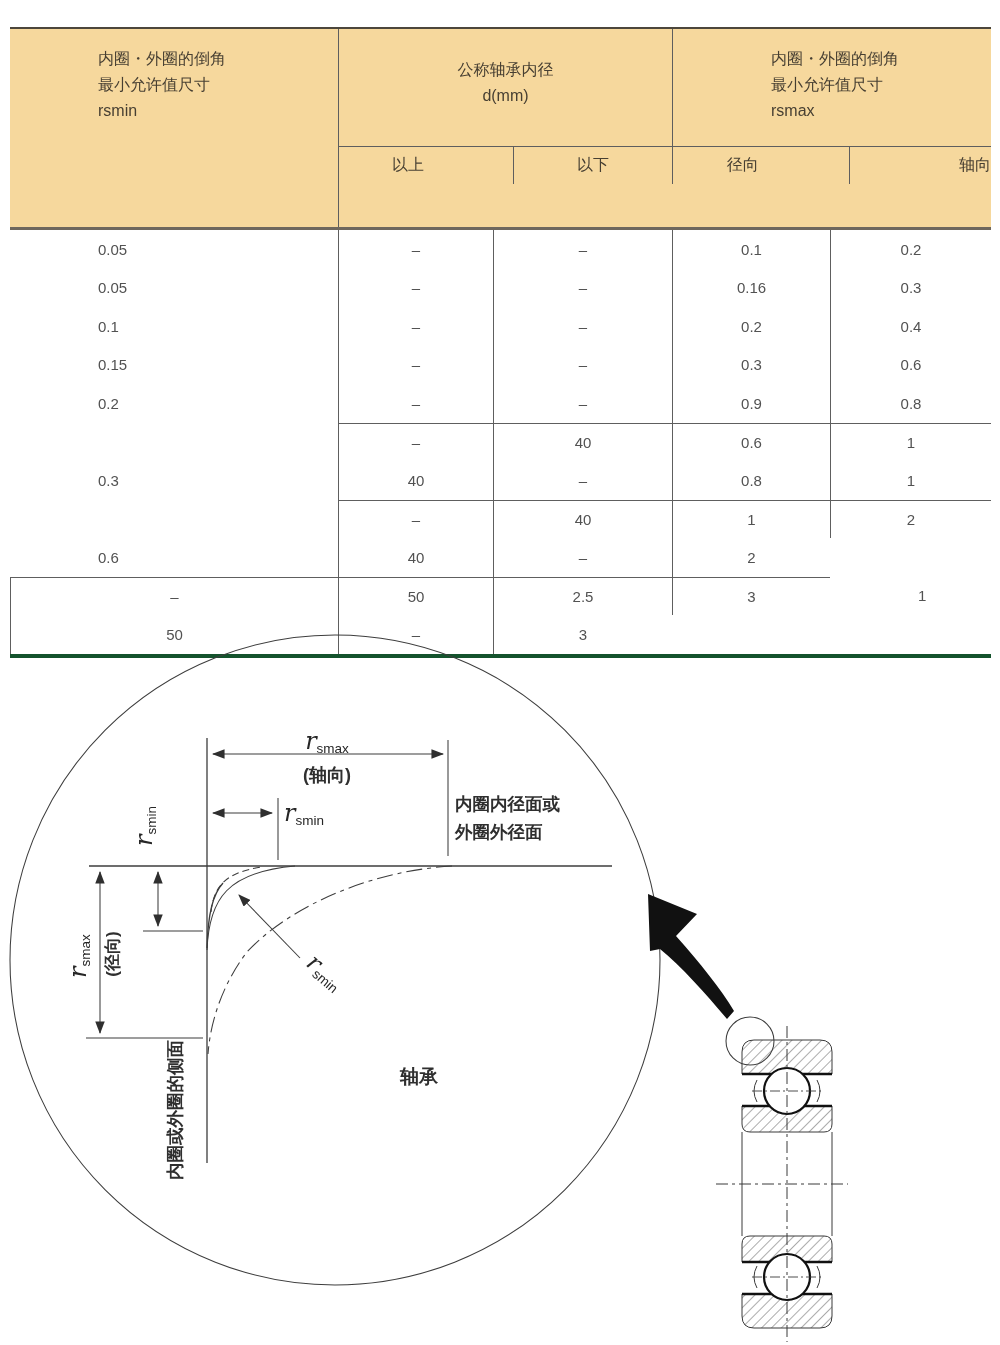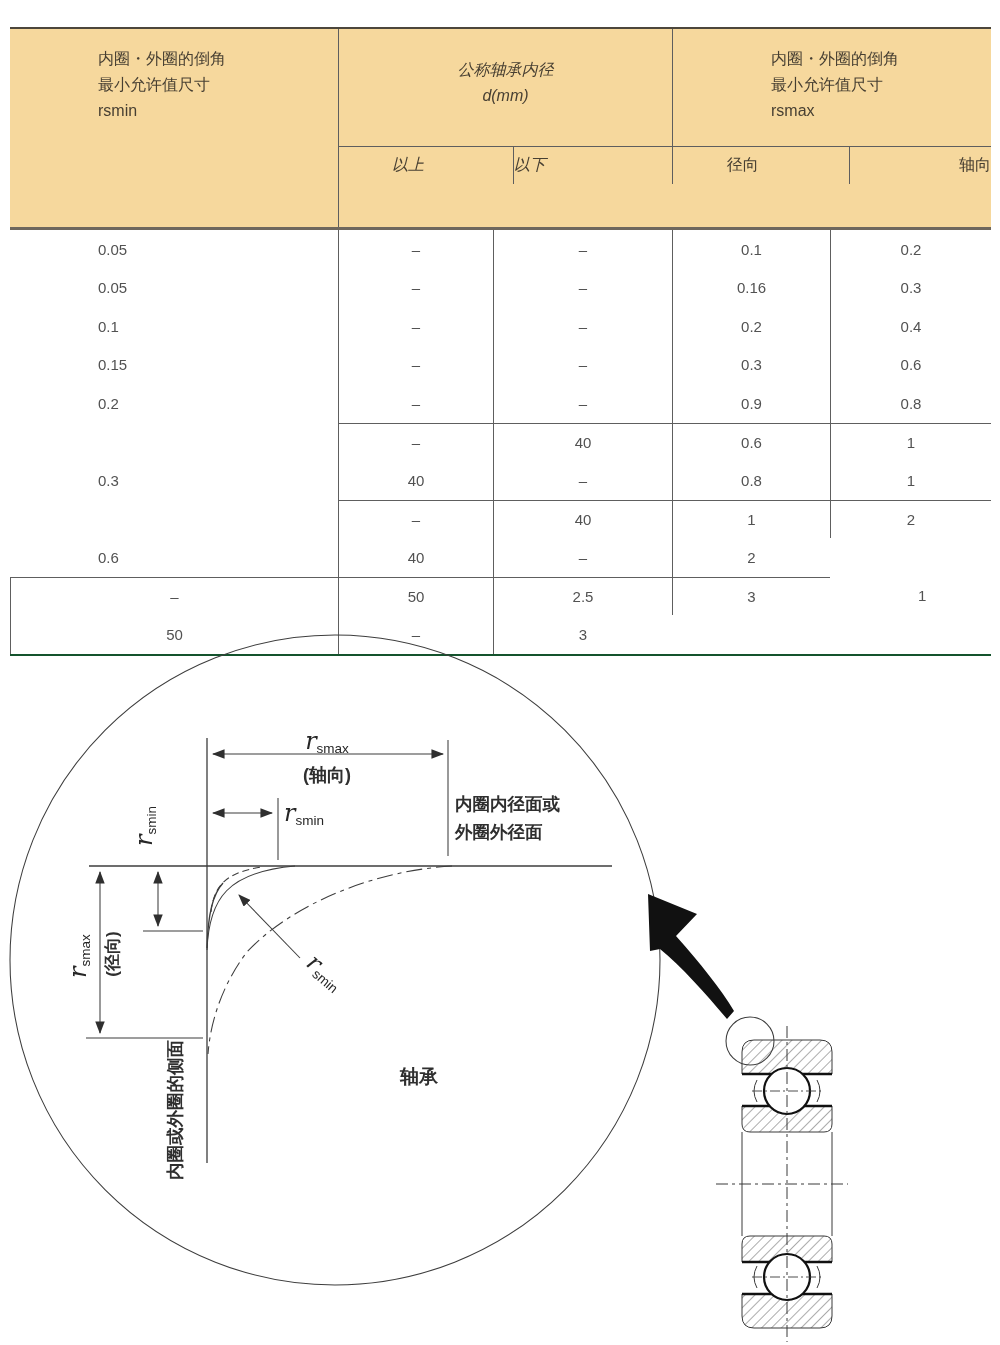--- a/index.html
+++ b/index.html
@@ -3,31 +3,31 @@
 <meta charset="utf-8">
 <style>
   html,body{margin:0;padding:0;background:#ffffff;}
   .page{position:relative;width:1000px;height:1345px;background:#fff;overflow:hidden;
         font-family:"Liberation Sans", sans-serif;color:#4a4a4a;}
   
   .table-wrap{position:absolute;left:10px;top:27px;width:981px;}
   .thead{background:#f6d89d;border-top:2px solid #4c463c;border-bottom:3px solid #6e675d;
          display:flex;color:#473f32;font-size:16px;line-height:26px;}
   .hcol1{width:328px;box-sizing:border-box;padding:17px 0 0 88px;height:155px;}
-  .hcol2{width:334px;box-sizing:border-box;border-left:1px solid #5e5e5e;display:flex;flex-direction:column;height:198px;font-style:italic;}
+  .hcol2{width:334px;box-sizing:border-box;border-left:1px solid #5e5e5e;display:flex;flex-direction:column;height:198px;}
   .hcol3{width:319px;box-sizing:border-box;border-left:1px solid #5e5e5e;display:flex;flex-direction:column;height:155px;}
   .hmain2{height:117px;box-sizing:border-box;text-align:center;padding-top:28px;}
   .hmain3{height:117px;box-sizing:border-box;padding:17px 0 0 98px;}
   .hsub{height:38px;box-sizing:border-box;border-top:1px solid #5e5e5e;display:flex;gap:36px;}
   .hsub .s1{width:155px;box-sizing:border-box;text-align:center;line-height:36px;}
-  .hsub .s2{width:179px;box-sizing:border-box;border-left:1px solid #5e5e5e;line-height:36px;}
+  .hsub .s2{width:179px;box-sizing:border-box;border-left:1px solid #5e5e5e;text-align:center;line-height:36px;}
   .hsub .s3{width:158px;box-sizing:border-box;text-align:center;line-height:36px;}
   .hsub .s4{width:161px;box-sizing:border-box;border-left:1px solid #5e5e5e;text-align:right;line-height:36px;}
   .tbody{display:grid;grid-template-columns:328px 155px 179px 158px 161px;
-         border-bottom:2px solid #14532d;font-size:15px;color:#525252;}
+         border-bottom:4px solid #14532d;font-size:15px;color:#525252;}
   .tbody .cell{box-sizing:border-box;height:38.5px;display:flex;align-items:center;justify-content:center;}
   .tbody .c1{justify-content:flex-start;padding-left:88px;}
   .tbody .c2,.tbody .c3,.tbody .c4,.tbody .c5{border-left:1px solid #5e5e5e;}
   .tbody .sep{border-top:1px solid #5e5e5e;}
   
   .diagram{position:absolute;left:0;top:600px;}
   .dln{stroke:#3d3d3d;stroke-width:1.3;fill:none;}
   .thin{stroke:#3d3d3d;stroke-width:1.05;fill:none;}
   .cjk{font-family:"Liberation Sans",sans-serif;font-weight:bold;fill:#2f2f2f;}
   .rsym{font-family:"DejaVu Serif",serif;font-style:italic;font-size:24px;fill:#262626;}

